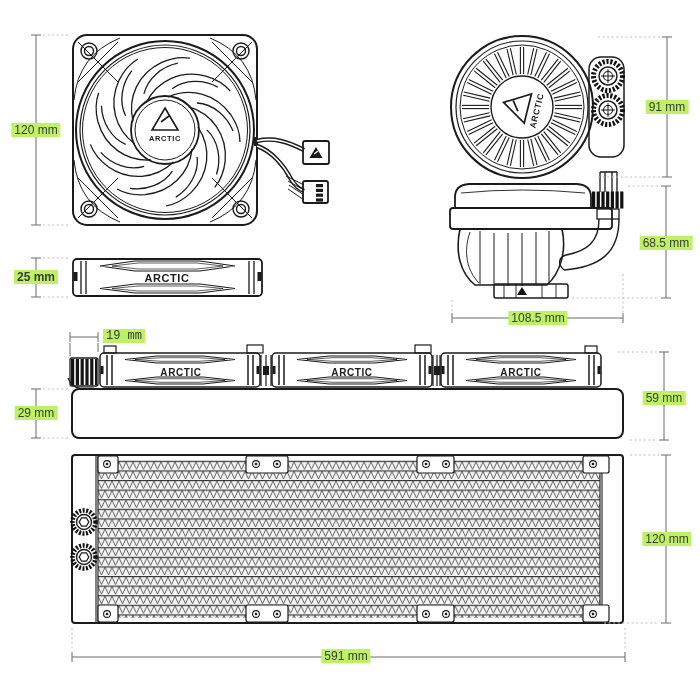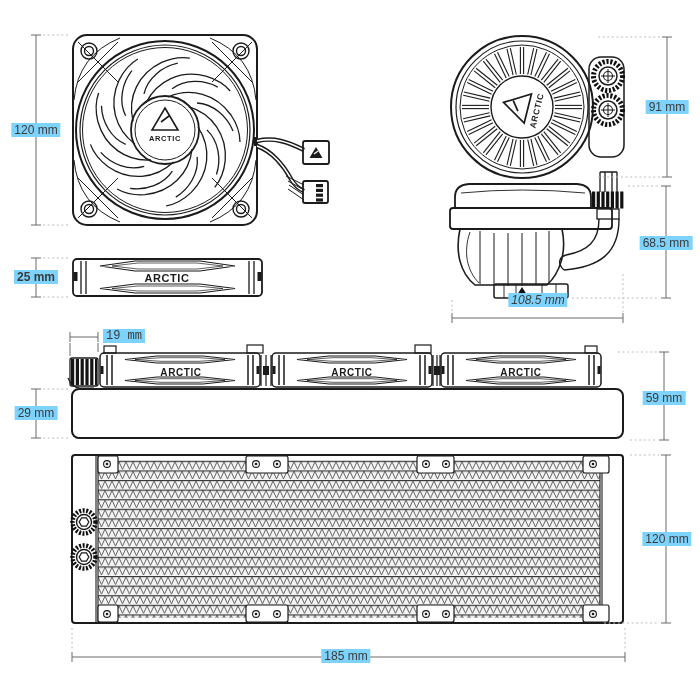--- a/index.html
+++ b/index.html
@@ -5,21 +5,21 @@
   html,body{margin:0;padding:0;background:#fff;}
   #canvas{position:relative;width:700px;height:700px;background:#fff;overflow:hidden;
           font-family:"Liberation Sans",sans-serif;}
   svg{position:absolute;left:0;top:0;}
   .ln{stroke:#1b1b1b;fill:none;}
   .dim{stroke:#6b6b6b;stroke-width:1;fill:none;}
   .dot{stroke:#bdbdbd;stroke-width:1;fill:none;stroke-dasharray:2,2.6;}
   .brand{font-family:"Liberation Sans",sans-serif;font-weight:bold;fill:#1b1b1b;
          text-anchor:middle;letter-spacing:0.6px;}
   .lbl{position:absolute;font:12px "Liberation Sans",sans-serif;color:#3b3b3b;
-       background:#7dd3fc;padding:0 3px;white-space:nowrap;transform:translate(-50%,-50%);}
+       background:#bef264;padding:0 3px;white-space:nowrap;transform:translate(-50%,-50%);}
   .lbl.left{transform:translateY(-50%);font-family:Liberation Mono, monospace;}
 </style>
 </head>
 <body>
 
 <div id="canvas">
 
 <svg width="700" height="700" viewBox="0 0 700 700">
   <defs>
     <pattern id="fins" width="7" height="9.6" patternUnits="userSpaceOnUse">
@@ -346,20 +346,20 @@
       <path class="dim" d="M72,657 H625 M72,652 V662 M625,652 V662"></path>
       <path class="dot" d="M72,628 V650 M625,628 V650"></path>
     </g>
   </g>
 </svg>
 
 <div class="lbl" style="left:36px;top:130px;">120 mm</div>
 <div class="lbl" style="left:667px;top:107px;">91 mm</div>
 <div class="lbl" style="left:36px;top:277px;font-weight:bold;">25 mm</div>
 <div class="lbl" style="left:666px;top:243px;text-align:center;">68.5 mm</div>
-<div class="lbl" style="left:538px;top:300px;font-style:italic;">108.5 mm</div>
+<div class="lbl" style="left:538px;top:318px;">108.5 mm</div>
 <div class="lbl left" style="left:103px;top:336px;">19 mm</div>
 <div class="lbl" style="left:664px;top:398px;">59 mm</div>
 <div class="lbl" style="left:36px;top:413px;">29 mm</div>
 <div class="lbl" style="left:667px;top:539px;">120 mm</div>
-<div class="lbl" style="left:346px;top:656px;">185 mm</div>
+<div class="lbl" style="left:346px;top:656px;">591 mm</div>
 
 </div>
 
 </body></html>

